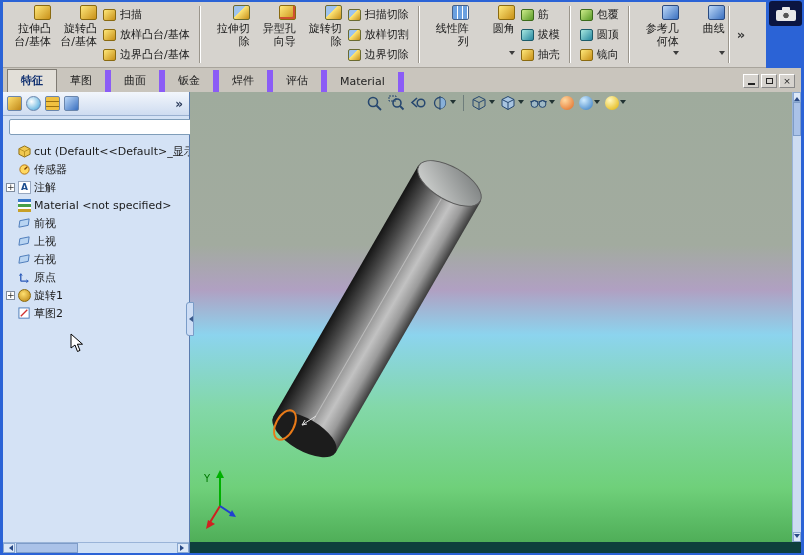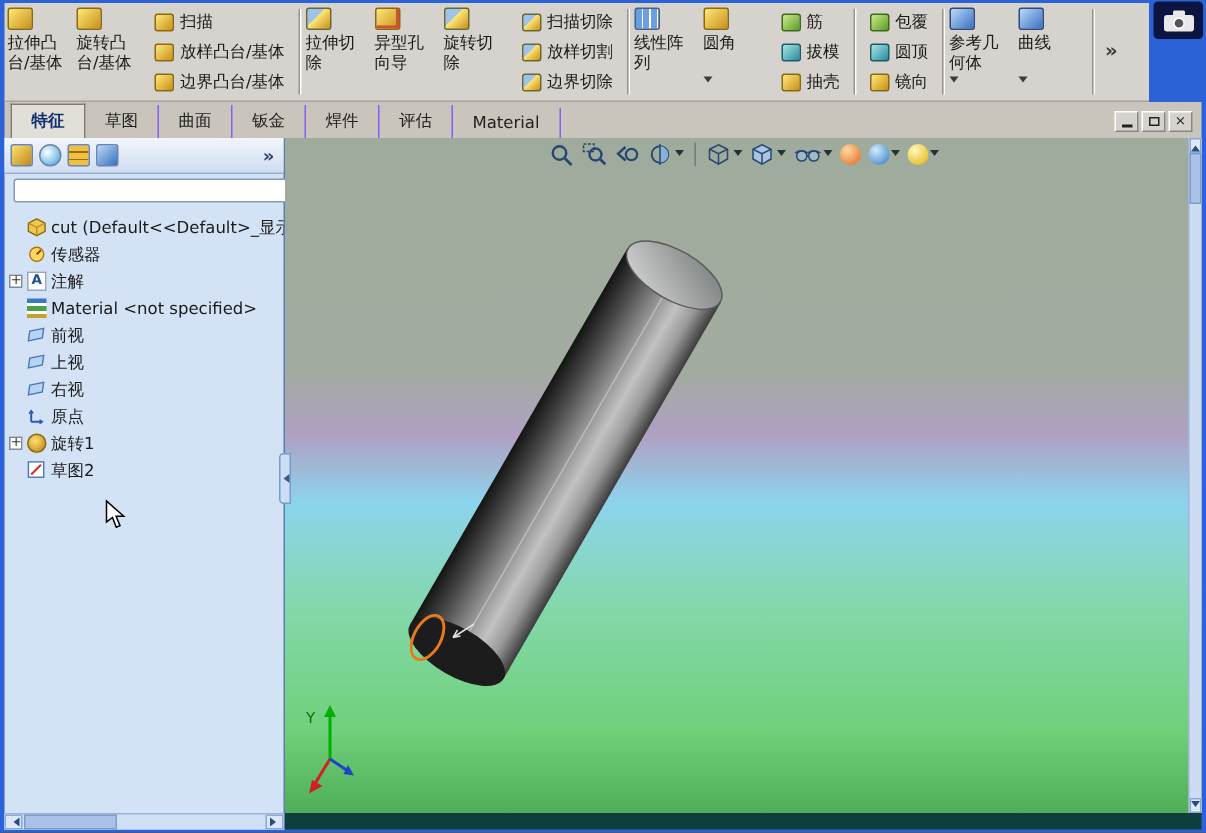--- a/index.html
+++ b/index.html
@@ -3,42 +3,42 @@
 <meta charset="utf-8">
 <style>
   html,body{margin:0;padding:0;background:#555;}
   *{box-sizing:border-box;}
   #win{position:relative;width:804px;height:555px;background:#2b63d6;overflow:hidden;
        font-family:"DejaVu Sans",sans-serif;font-size:11px;color:#1a1a1a;}
 
   
   #ribbon{position:absolute;left:3px;top:2px;width:763px;height:66px;background:#d6d3ce;
           display:flex;align-items:stretch;padding:1px 2px;border-bottom:1px solid #a8a49c;}
-  .lbw{width:46px;display:flex;flex-direction:column;align-items:flex-start;padding-top:2px;cursor:default;}
+  .lbw{width:46px;display:flex;flex-direction:column;align-items:flex-end;padding-top:2px;cursor:default;}
   .lb-icon{width:17px;height:15px;border-radius:2px;margin-bottom:2px;}
   .lb-line{height:13px;line-height:13px;font-size:11px;white-space:nowrap;}
   .caret{width:0;height:0;border:3px solid transparent;border-top:4px solid #3c3c3c;margin-top:3px;}
   .stack{display:flex;flex-direction:column;justify-content:space-between;padding:2px 2px;}
   .sb{display:flex;align-items:center;height:19px;gap:4px;padding:0 4px;white-space:nowrap;}
   .sb-icon{width:13px;height:12px;border-radius:2px;flex:0 0 13px;}
   .rsep{width:2px;margin:3px 3px;border-left:1px solid #9a958c;border-right:1px solid #ffffff;}
   .ovf{align-self:center;font-weight:bold;color:#3a3a3a;padding:0 4px;font-size:13px;}
   
   .gold{background:linear-gradient(135deg,#ffe87a,#c89018);border:1px solid #8a6a10;}
   .goldblue{background:linear-gradient(135deg,#9ec4ee 0 40%,#ffe87a 40%,#c89018);border:1px solid #6a6a30;}
   .goldred{background:linear-gradient(135deg,#ffe87a,#c89018);border:1px solid #8a6a10;box-shadow:inset -2px -2px 0 #d05030;}
   .bluegrid{background:repeating-linear-gradient(90deg,#6aa0e0 0 4px,#fff 4px 5px);border:1px solid #44608a;}
   .green{background:linear-gradient(135deg,#cdeB8a,#5a9a28);border:1px solid #3c6a18;}
   .teal{background:linear-gradient(135deg,#a8e8e0,#2888a0);border:1px solid #1a5a6a;}
   .blue{background:linear-gradient(135deg,#bcd8f8,#3a70c0);border:1px solid #2a4a80;}
 
   
   #tabrow{position:absolute;left:3px;top:68px;width:798px;height:24px;background:#c9c5bd;
           display:flex;align-items:flex-end;padding-left:4px;}
-  .tab{padding:3px 13px 4px;border-right:1px solid #8b5cf6;color:#222;cursor:default;}
+  .tab{padding:3px 13px 4px;border-right:6px solid #8b5cf6;color:#222;cursor:default;}
   .tab.active{background:#e2dfd8;border:1px solid #7f7b73;border-bottom:none;font-weight:bold;color:#103070;}
   #winctrl{margin-left:auto;display:flex;gap:2px;align-items:center;padding:0 6px 4px;}
   .wcb{width:16px;height:14px;background:#d6d3ce;border:1px solid #888;border-top-color:#fff;border-left-color:#fff;
        display:flex;align-items:center;justify-content:center;font-size:9px;line-height:9px;color:#222;}
   .wcb .minbar{width:7px;height:2px;background:#222;margin-top:6px;}
   .wcb .restbox{width:7px;height:6px;border:1px solid #222;}
 
   
   #main{position:absolute;left:3px;top:92px;width:798px;height:461px;display:flex;}
 

